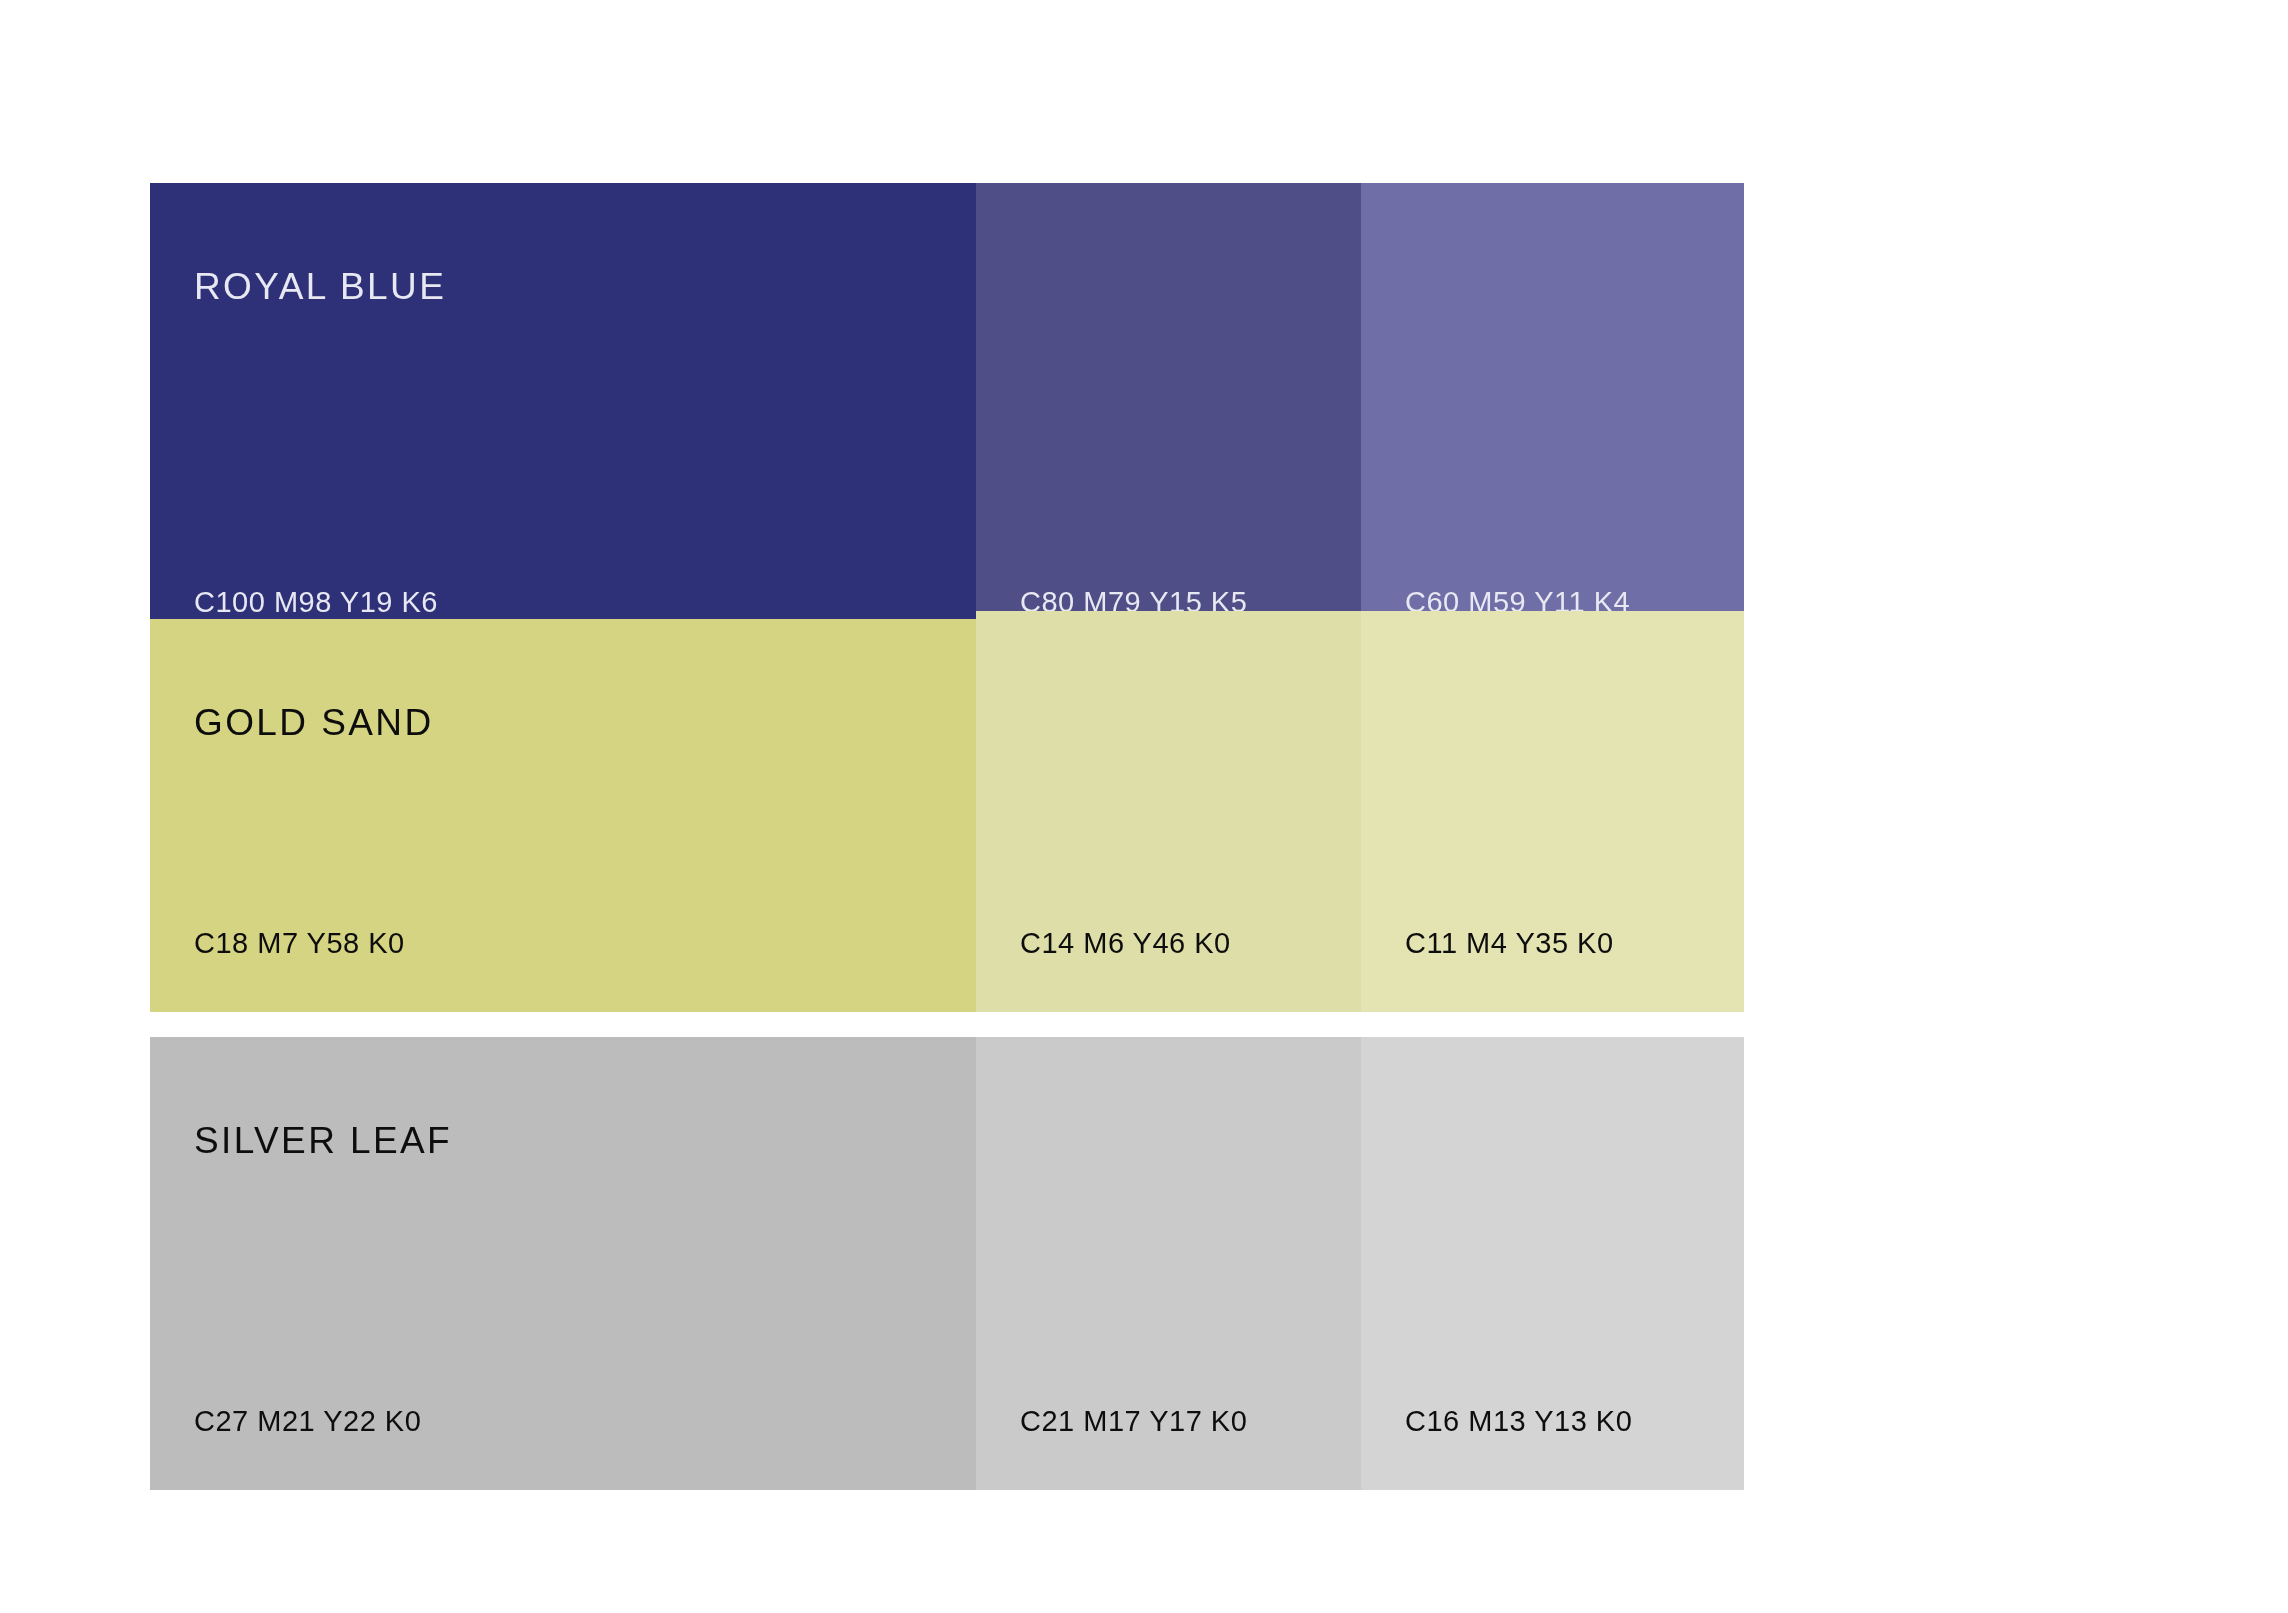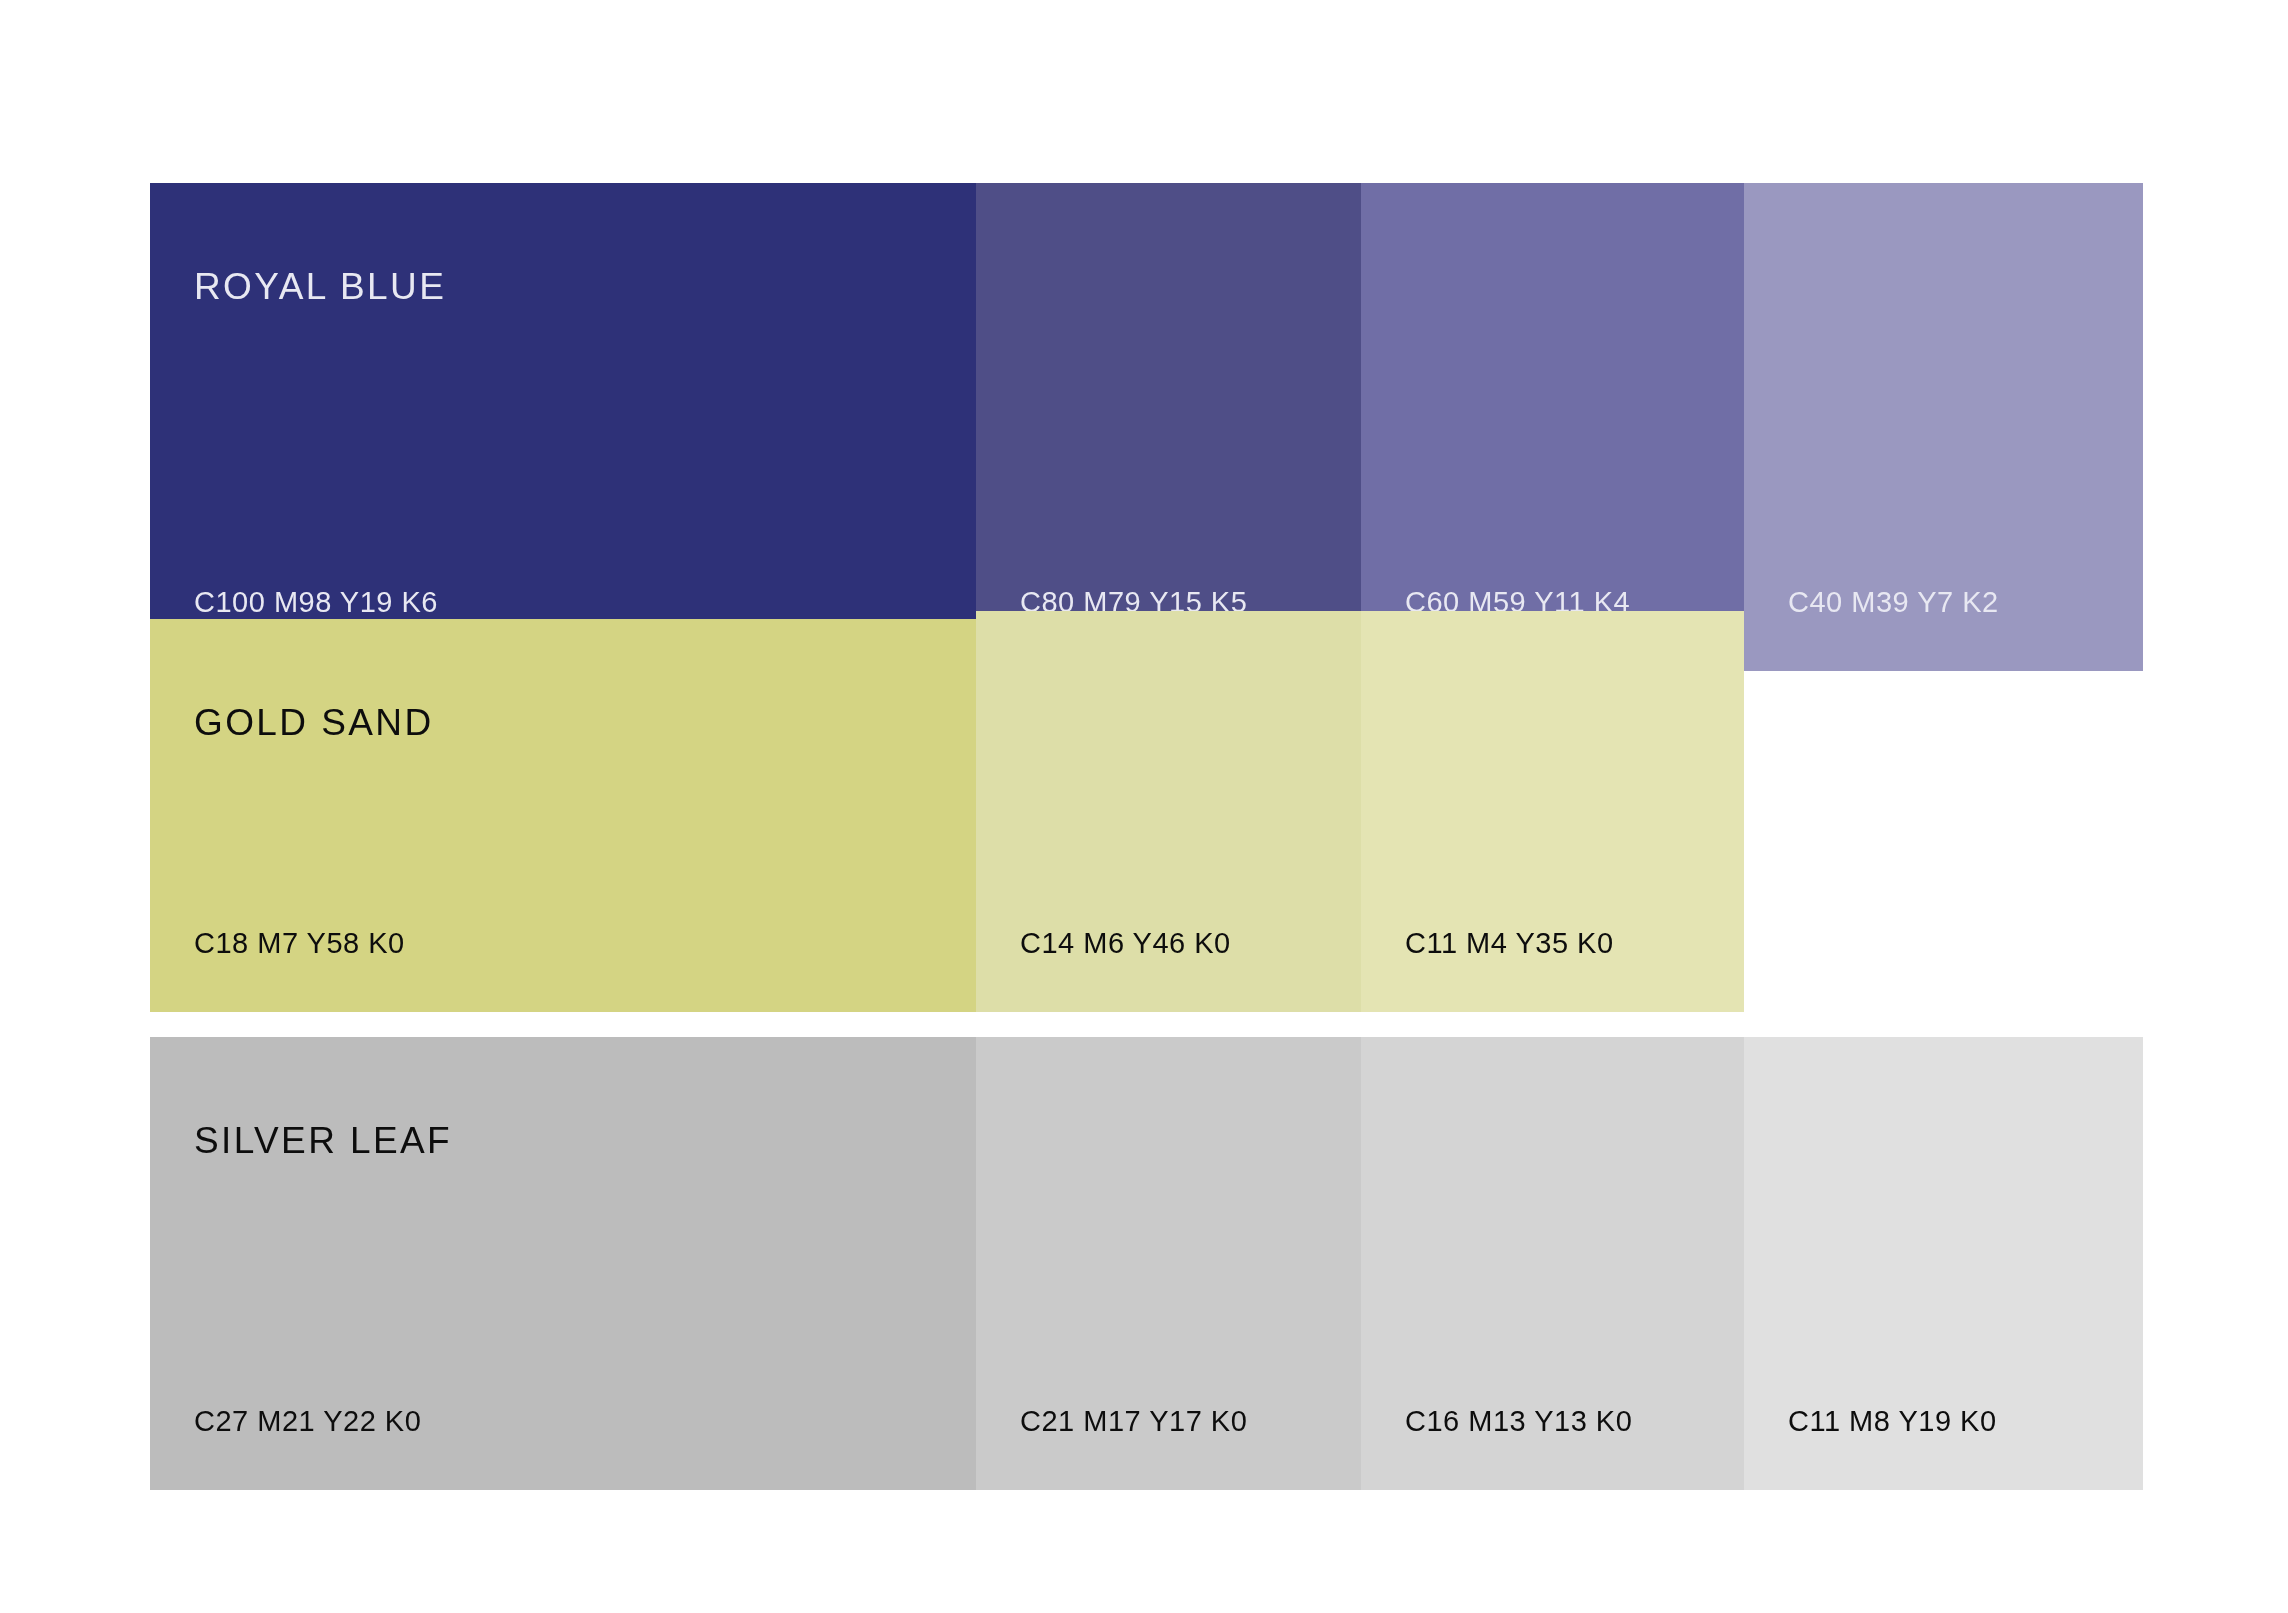--- a/index.html
+++ b/index.html
@@ -85,23 +85,20 @@
     <div class="swatch col-1" style="background-color: rgb(46, 49, 120);">
       <div class="swatch-title">ROYAL BLUE</div>
       <div class="swatch-code">C100 M98 Y19 K6</div>
     </div>
     <div class="swatch col-2" style="background-color: rgb(79, 78, 135);">
       <div class="swatch-code">C80 M79 Y15 K5</div>
     </div>
     <div class="swatch col-3" style="background-color: rgb(112, 110, 166);">
       <div class="swatch-code">C60 M59 Y11 K4</div>
     </div>
-    <div class="swatch col-4" style="background-color: rgb(154, 152, 192);">
-      <div class="swatch-code">C40 M39 Y7 K2</div>
-    </div>
   </div>
 
   <div class="palette-row text-dark" id="row-gold-sand">
     <div class="swatch col-1" style="background-color: rgb(212, 212, 131); margin-top: 8px;">
       <div class="swatch-title">GOLD SAND</div>
       <div class="swatch-code">C18 M7 Y58 K0</div>
     </div>
     <div class="swatch col-2" style="background-color: rgb(221, 222, 168);">
       <div class="swatch-code">C14 M6 Y46 K0</div>
     </div>
@@ -114,19 +111,16 @@
     <div class="swatch col-1" style="background-color: rgb(188, 188, 188);">
       <div class="swatch-title">SILVER LEAF</div>
       <div class="swatch-code">C27 M21 Y22 K0</div>
     </div>
     <div class="swatch col-2" style="background-color: rgb(202, 202, 202);">
       <div class="swatch-code">C21 M17 Y17 K0</div>
     </div>
     <div class="swatch col-3" style="background-color: rgb(212, 212, 212); text-align: right;">
       <div class="swatch-code">C16 M13 Y13 K0</div>
     </div>
-    <div class="swatch col-4" style="background-color: rgb(224, 224, 224);">
-      <div class="swatch-code">C11 M8 Y19 K0</div>
-    </div>
   </div>
 
 </div>
 
 
 </body></html>

